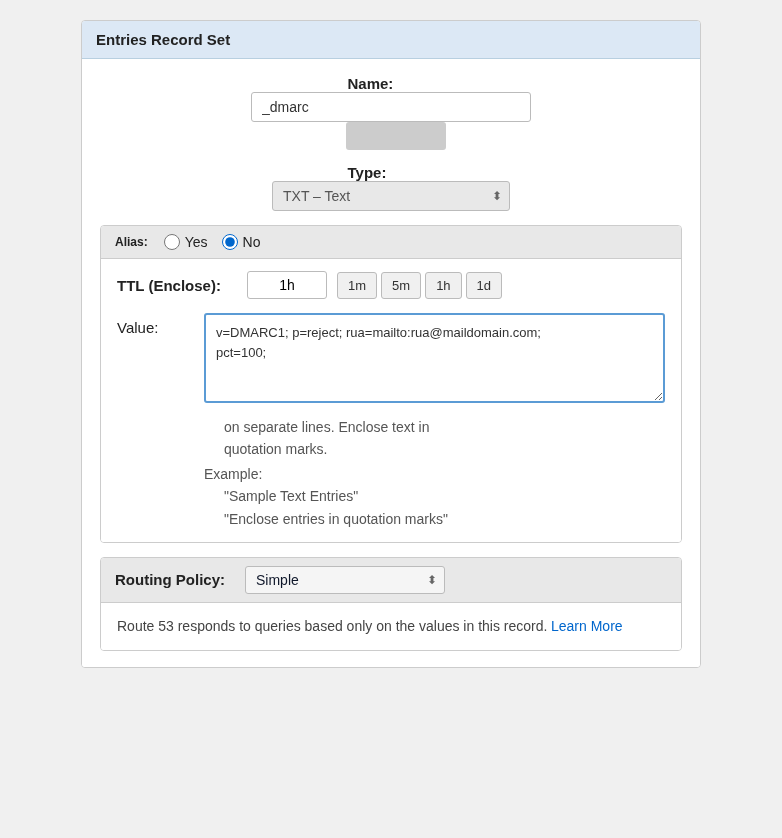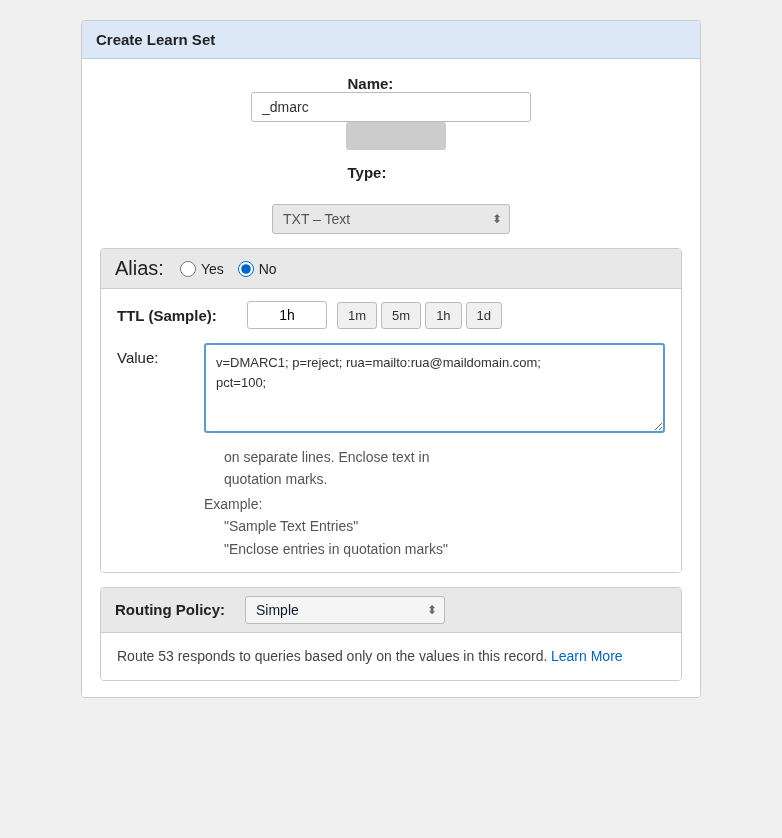--- a/index.html
+++ b/index.html
@@ -72,21 +72,20 @@
       margin-left: 10px;
       background: #ccc;
       border-radius: 3px;
       width: 100px;
       height: 28px;
     }
 
     .select-wrapper {
       position: relative;
       width: 238px;
-      margin-top: 23px;
     }
 
     .select-wrapper select {
       width: 100%;
       padding: 6px 30px 6px 10px;
       border: 1px solid #bbb;
       border-radius: 3px;
       font-size: 14px;
       color: #555;
       background: #e8e8e8;
@@ -115,22 +114,22 @@
 
     .section-header {
       background: #e8e8e8;
       padding: 8px 14px;
       display: flex;
       align-items: center;
       border-bottom: 1px solid #ccc;
     }
 
     .section-header-label {
-      font-weight: normal;
-      font-size: 20px;
+      font-weight: bold;
+      font-size: 12px;
       color: #222;
       margin-right: 16px;
     }
 
     .radio-group {
       display: flex;
       align-items: center;
       gap: 14px;
     }
 
@@ -304,21 +303,21 @@
     .routing-desc a {
       color: #0066cc;
       text-decoration: none;
     }
   </style>
 </head>
 <body>
 
 <div class="panel">
   <div class="panel-header">
-    <span class="panel-header-title">Create Learn Set</span>
+    <span class="panel-header-title">Entries Record Set</span>
   </div>
 
   <div class="panel-body">
 
     <div class="form-row">
       <label class="form-label">Name:</label>
       <input type="text" class="name-input" value="_dmarc" style="">
       <div class="name-suffix"></div>
     </div>
 
@@ -345,21 +344,21 @@
           </label>
           <label class="radio-option">
             <input type="radio" name="alias" value="No" checked="" style="">
             <span class="radio-label">No</span>
           </label>
         </div>
       </div>
 
       <div class="section-body">
         <div class="ttl-row">
-          <span class="ttl-label">TTL (Sample):</span>
+          <span class="ttl-label">TTL (Enclose):</span>
           <input type="text" class="ttl-input" value="1h" style="">
           <div class="ttl-presets">
             <button class="ttl-preset-btn">1m</button>
             <button class="ttl-preset-btn">5m</button>
             <button class="ttl-preset-btn">1h</button>
             <button class="ttl-preset-btn">1d</button>
           </div>
         </div>
 
         <div class="value-row">

